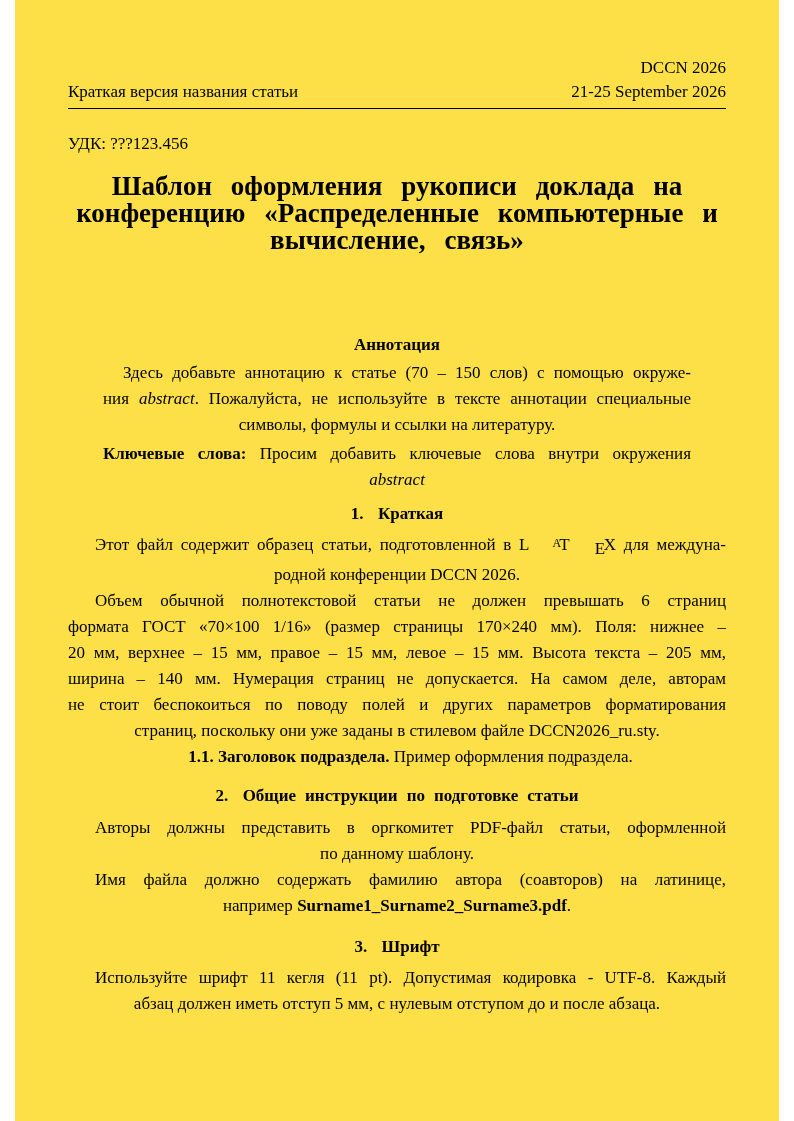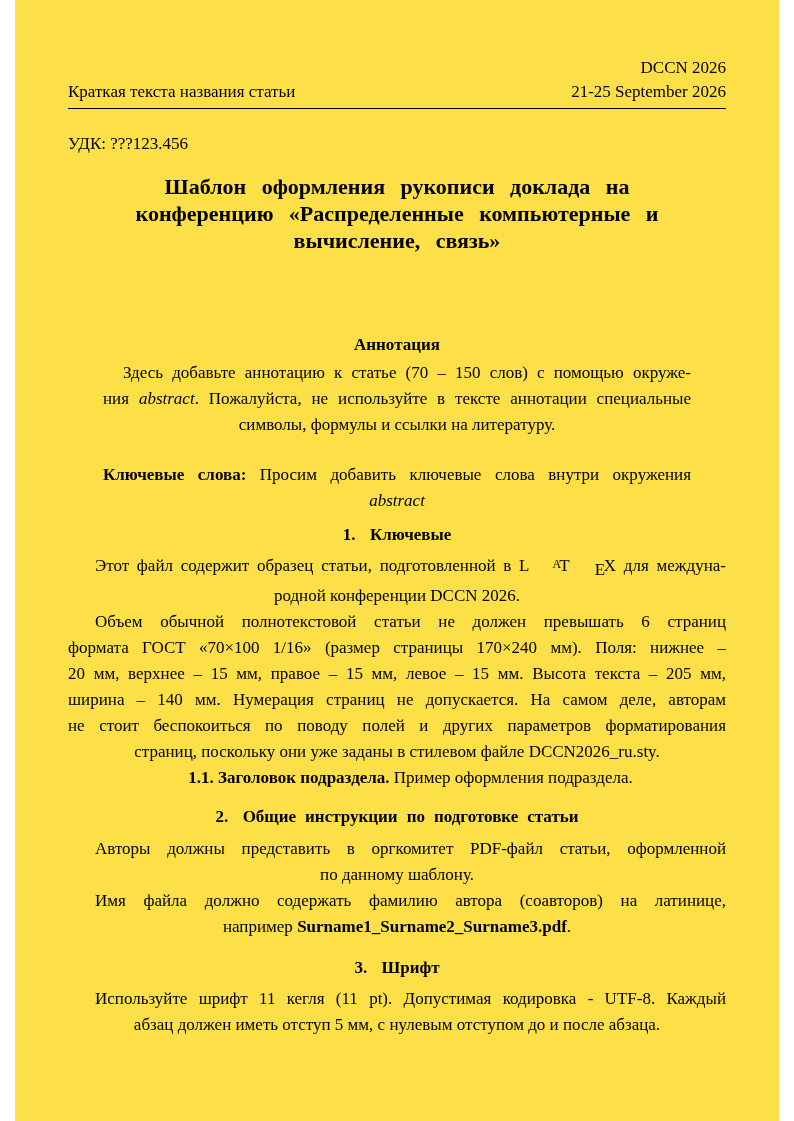--- a/index.html
+++ b/index.html
@@ -13,33 +13,33 @@
   .col { width:658px; margin:0 auto; }
 
   
   .pagehead { padding-top:56px; }
   .ph-top { text-align:right; line-height:24px; }
   .ph-row { display:flex; justify-content:space-between; line-height:24px;
             padding-bottom:4px; border-bottom:1.5px solid #000; }
 
   .udk { margin-top:22px; line-height:26px; }
 
-  .title { margin-top:16px; font-size:22px; font-weight:bold;
+  .title { margin-top:16px; font-size:27px; font-weight:bold;
            line-height:27px; text-align:center; word-spacing:0.45em; }
   .title .tl { display:block; }
 
   
   .abstract { width:588px; margin:78px auto 0; }
   .abs-head { text-align:center; font-weight:bold; line-height:26px; margin-bottom:2px; }
 
   .line { line-height:26px; text-align:center; }
   .jst  { text-align:justify; text-align-last:justify; }
   .ind  { text-indent:27px; }
   .abstract .ind { text-indent:20px; }
-  .kw { margin-top:24px; }
+  .kw { margin-top:3px; }
 
   
   .sec { font-weight:bold; font-size:17px; text-align:center; line-height:26px;
          word-spacing:0.28em; }
   .sec .num { margin-right:0.85em; }
   .sec1 { margin:8px 0 3px; }
   .sec2 { margin:13px 0 6px; }
   .sec3 { margin:15px 0 5px; }
   .subsec { margin-top:0; }
 
@@ -55,21 +55,21 @@
 </style>
 </head>
 <body>
 
 <div class="sheet">
   <div class="col">
 
     <div class="pagehead">
       <div class="ph-top">DCCN 2026</div>
       <div class="ph-row">
-          <span>Краткая текста названия статьи</span>
+          <span>Краткая версия названия статьи</span>
           <span>21-25 September 2026</span>
         </div>
     </div>
 
     <div class="udk">УДК: ???123.456</div>
 
     <h1 class="title">
         <span class="tl">Шаблон оформления рукописи доклада на</span>
         <span class="tl">конференцию «Распределенные компьютерные и</span>
         <span class="tl">вычисление, связь»</span>
@@ -79,21 +79,21 @@
       <div class="abs-head">Аннотация</div>
       <div class="line jst ind"><span>Здесь добавьте аннотацию к статье (70 – 150 слов) с помощью окруже-</span></div>
       <div class="line jst"><span>ния </span><i>abstract</i><span>. Пожалуйста, не используйте в тексте аннотации специальные</span></div>
       <div class="line"><span>символы, формулы и ссылки на литературу.</span></div>
       <div class="kw">
         <div class="line jst"><b>Ключевые слова:</b><span> Просим добавить ключевые слова внутри окружения</span></div>
         <div class="line"><i>abstract</i></div>
       </div>
     </section>
 
-    <h2 class="sec sec1"><span class="num">1.</span><span>Ключевые</span></h2>
+    <h2 class="sec sec1"><span class="num">1.</span><span>Краткая</span></h2>
 
     <div class="para">
       <div class="line jst ind"><span>Этот файл содержит образец статьи, подготовленной в </span><span class="latex"><span>L</span><span class="lA">A</span><span>T</span><span class="lE">E</span><span>X</span></span><span> для междуна-</span></div>
       <div class="line"><span>родной конференции DCCN 2026.</span></div>
     </div>
 
     <div class="para">
       <div class="line jst ind"><span>Объем обычной полнотекстовой статьи не должен превышать 6 страниц</span></div>
       <div class="line jst"><span>формата ГОСТ «70×100 1/16» (размер страницы 170×240 мм). Поля: нижнее –</span></div>
       <div class="line jst"><span>20 мм, верхнее – 15 мм, правое – 15 мм, левое – 15 мм. Высота текста – 205 мм,</span></div>

